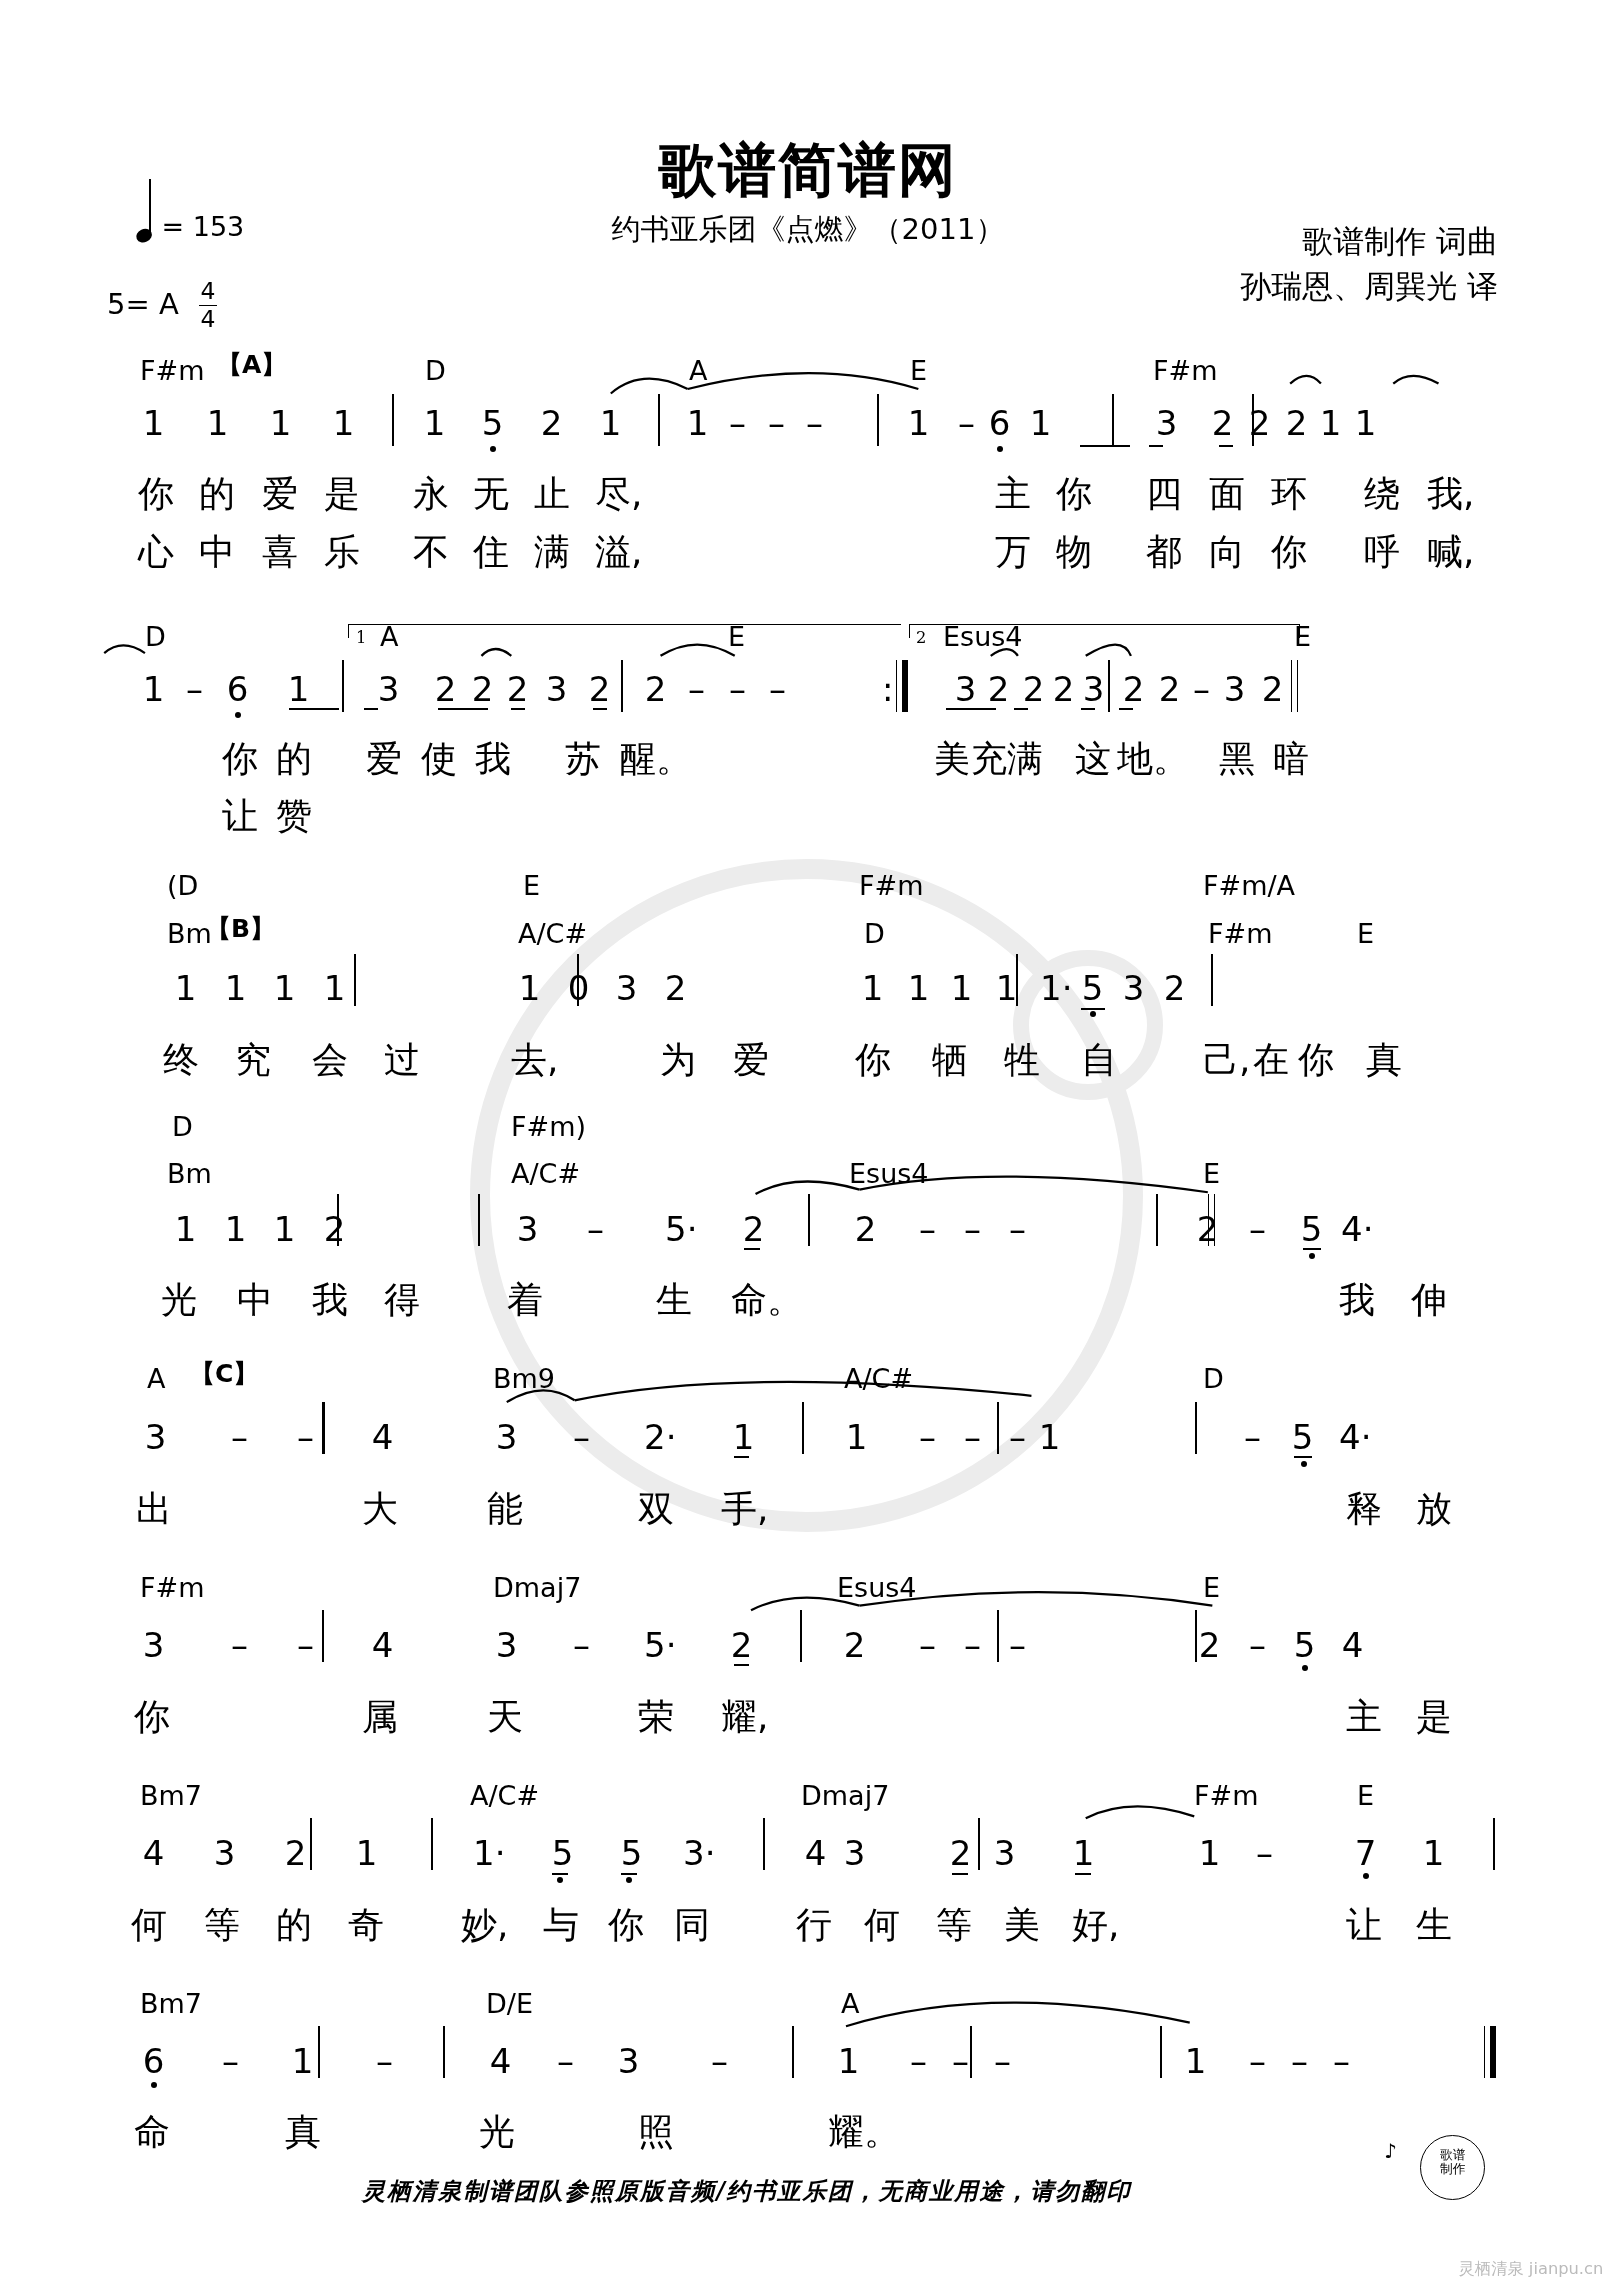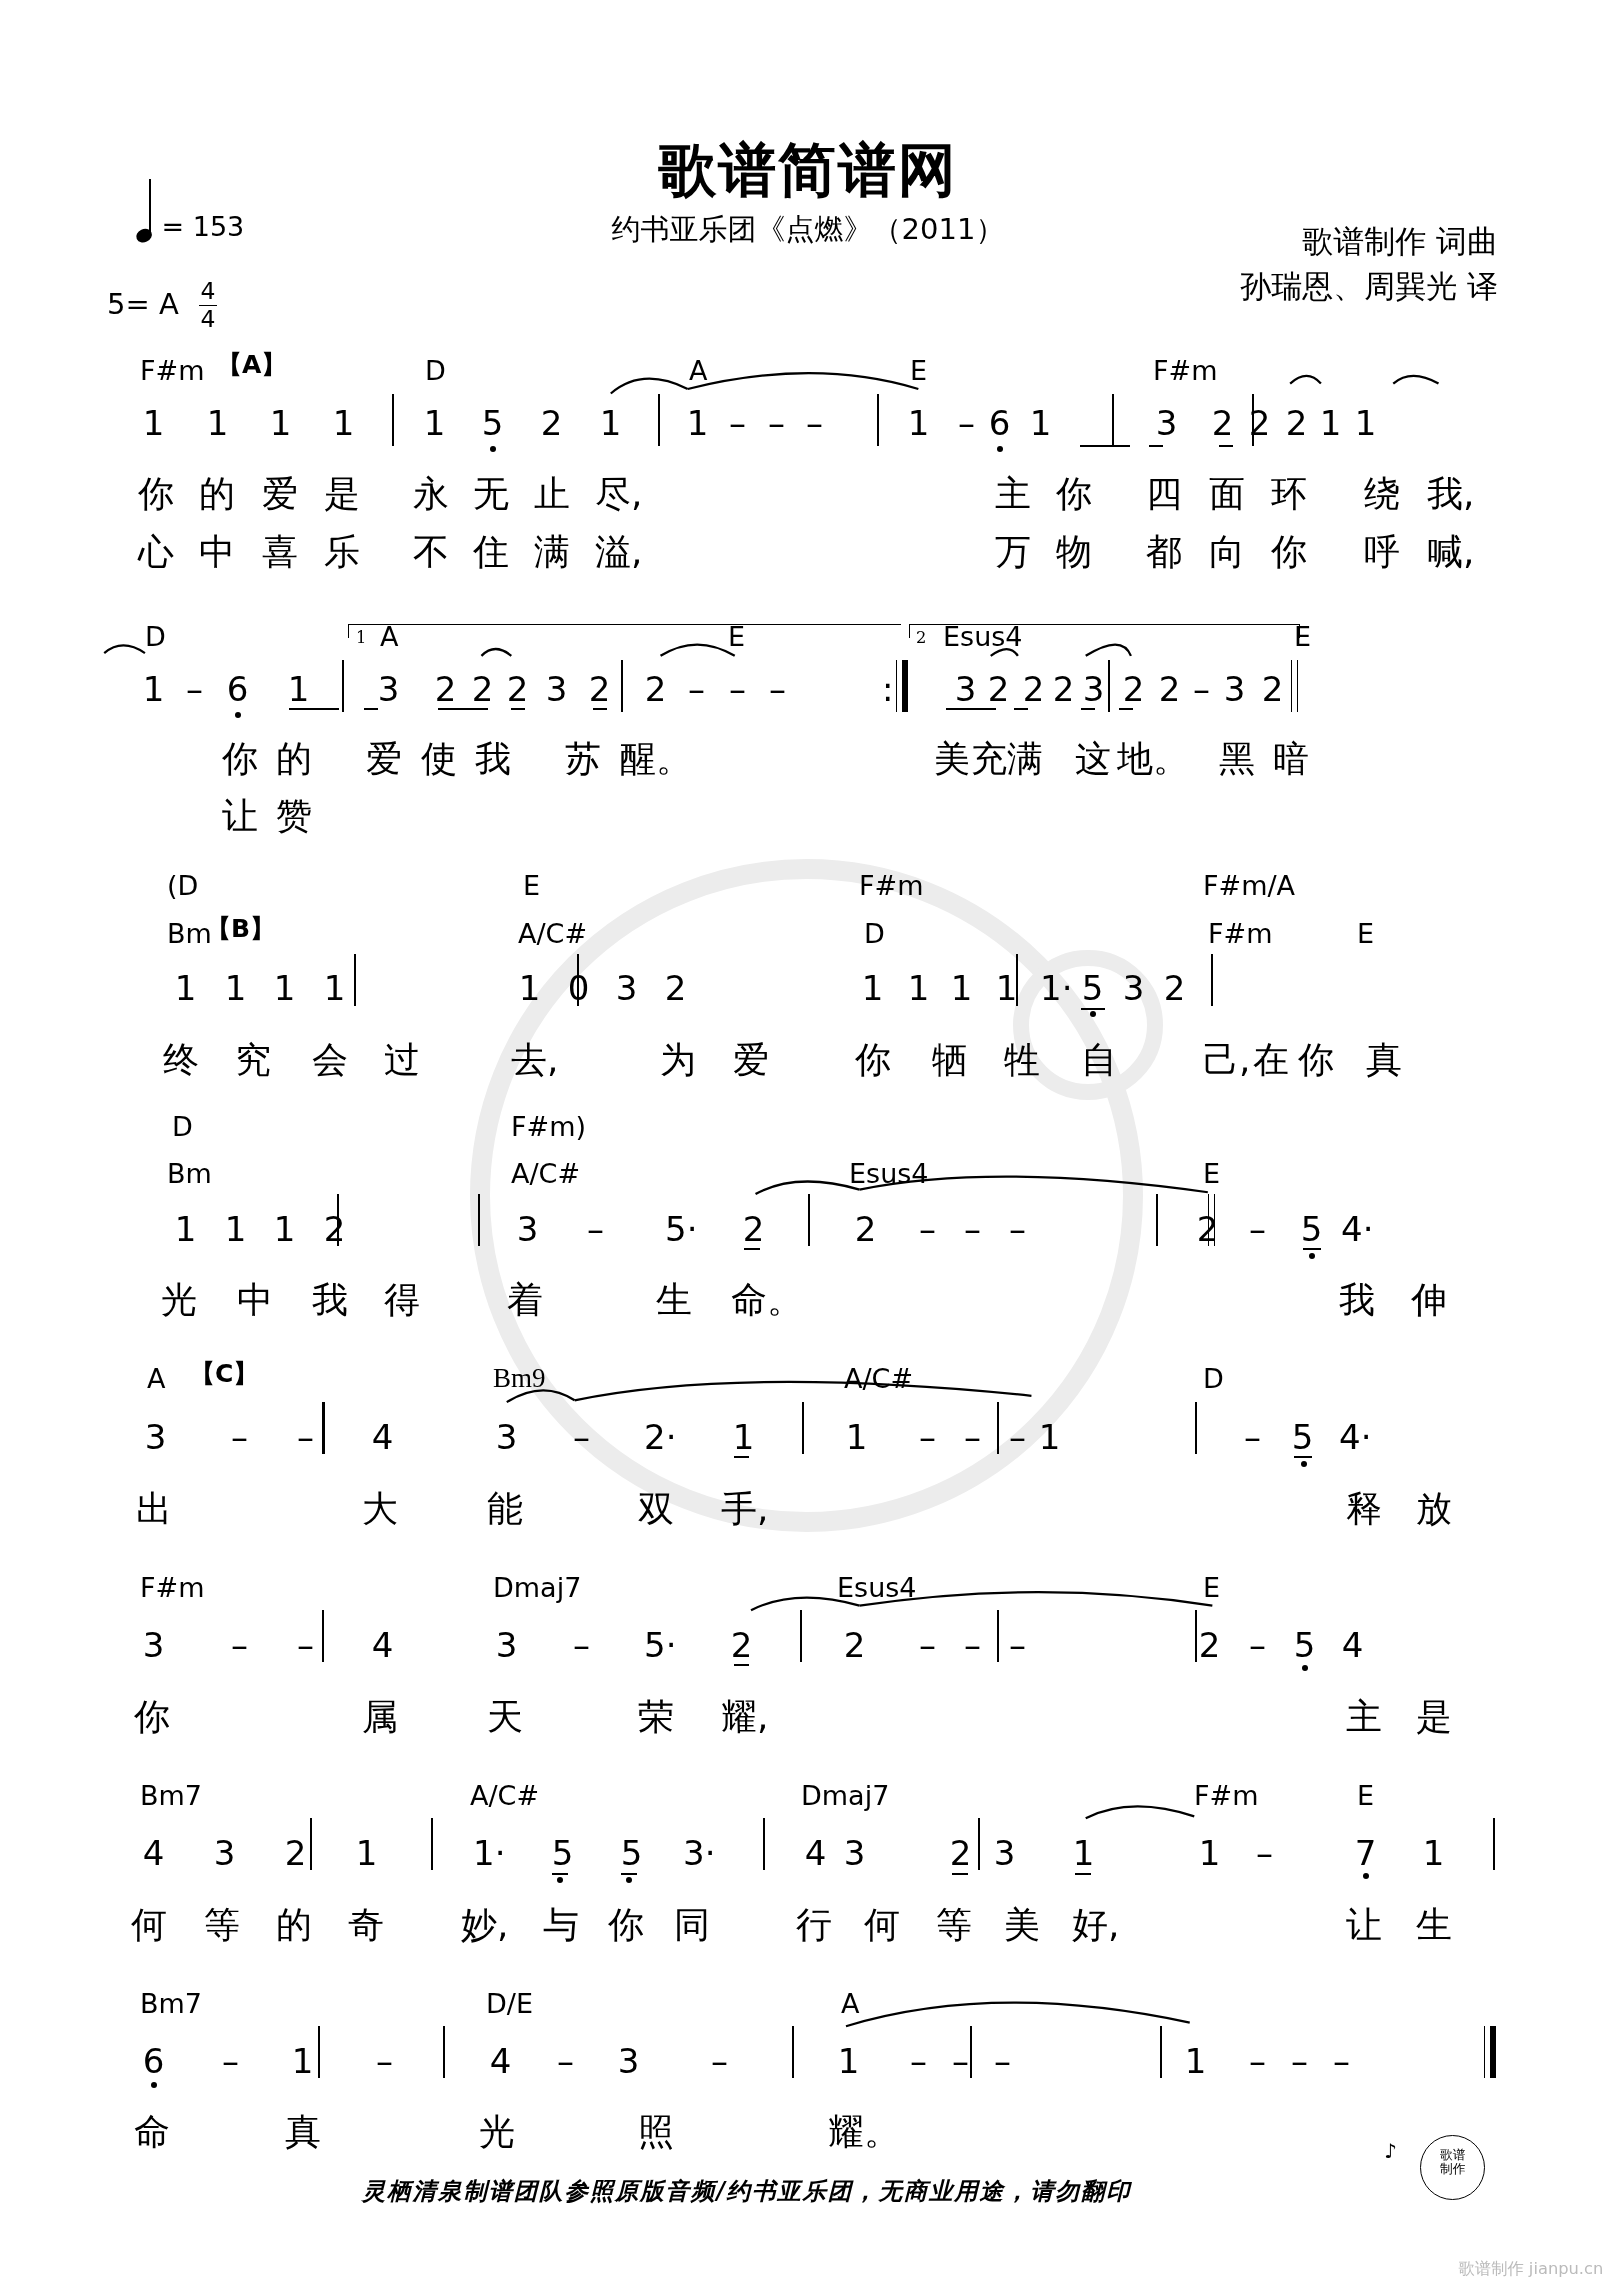--- a/index.html
+++ b/index.html
@@ -297,21 +297,21 @@
   <span class="abs lyr" style="left:507px;top:1276px;">着</span>
   <span class="abs lyr" style="left:656px;top:1276px;">生</span>
   <span class="abs lyr" style="left:731px;top:1276px;">命。</span>
   <span class="abs lyr" style="left:1339px;top:1276px;">我</span>
   <span class="abs lyr" style="left:1411px;top:1276px;">伸</span>
 </div>
 
 <div>
   <span class="abs chord" style="left:147px;top:1363px;">A</span>
   <span class="abs section" style="left:190px;top:1357px;">【C】</span>
-  <span class="abs chord" style="left:493px;top:1363px;font-family:Liberation Serif, serif;">Bm9</span>
+  <span class="abs chord" style="left:493px;top:1363px;">Bm9</span>
   <span class="abs chord" style="left:844px;top:1363px;">A/C#</span>
   <span class="abs chord" style="left:1203px;top:1363px;">D</span>
 
   <span class="abs num" style="left:142px;top:1417px;">3</span>
   <span class="abs dash" style="left:226px;top:1417px;">–</span>
   <span class="abs dash" style="left:292px;top:1417px;">–</span>
   <span class="abs num" style="left:369px;top:1417px;">4</span>
   <div class="bar" style="left:322px;top:1402px;"></div>
   <span class="abs num" style="left:493px;top:1417px;">3</span>
   <span class="abs dash" style="left:568px;top:1417px;">–</span>
@@ -504,14 +504,14 @@
     <path d="M935 2240 Q1100 2190 1315 2236"></path>
   </g>
 </svg>
 
 <div class="abs footer">灵栖清泉制谱团队参照原版音频/约书亚乐团，无商业用途，请勿翻印</div>
 <div class="abs" style="left:1384px;top:2135px;width:118px;height:72px;">
   <div style="position:absolute;left:36px;top:0;width:63px;height:63px;border:1.8px solid #000;border-radius:50%;"></div>
   <span class="abs" style="left:0;top:3.6px;font-size:20px;">♪</span>
   <span class="abs" style="left:56px;top:12.7px;font-size:12.7px;line-height:14.5px;white-space:normal;width:27px;">歌谱制作</span>
 </div>
-<div class="abs site">歌谱制作 jianpu.cn</div>
+<div class="abs site">灵栖清泉 jianpu.cn</div>
 
 
 </body></html>

